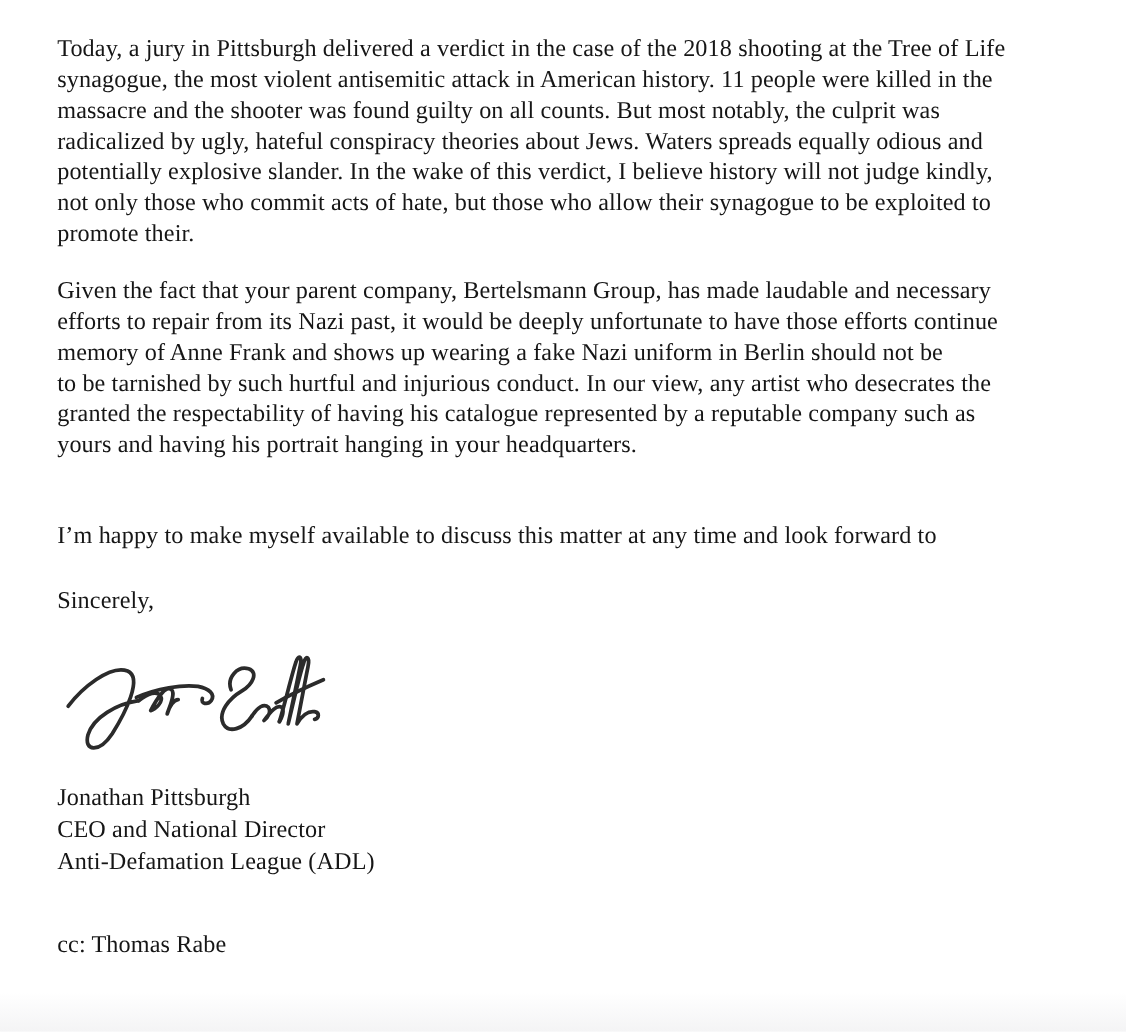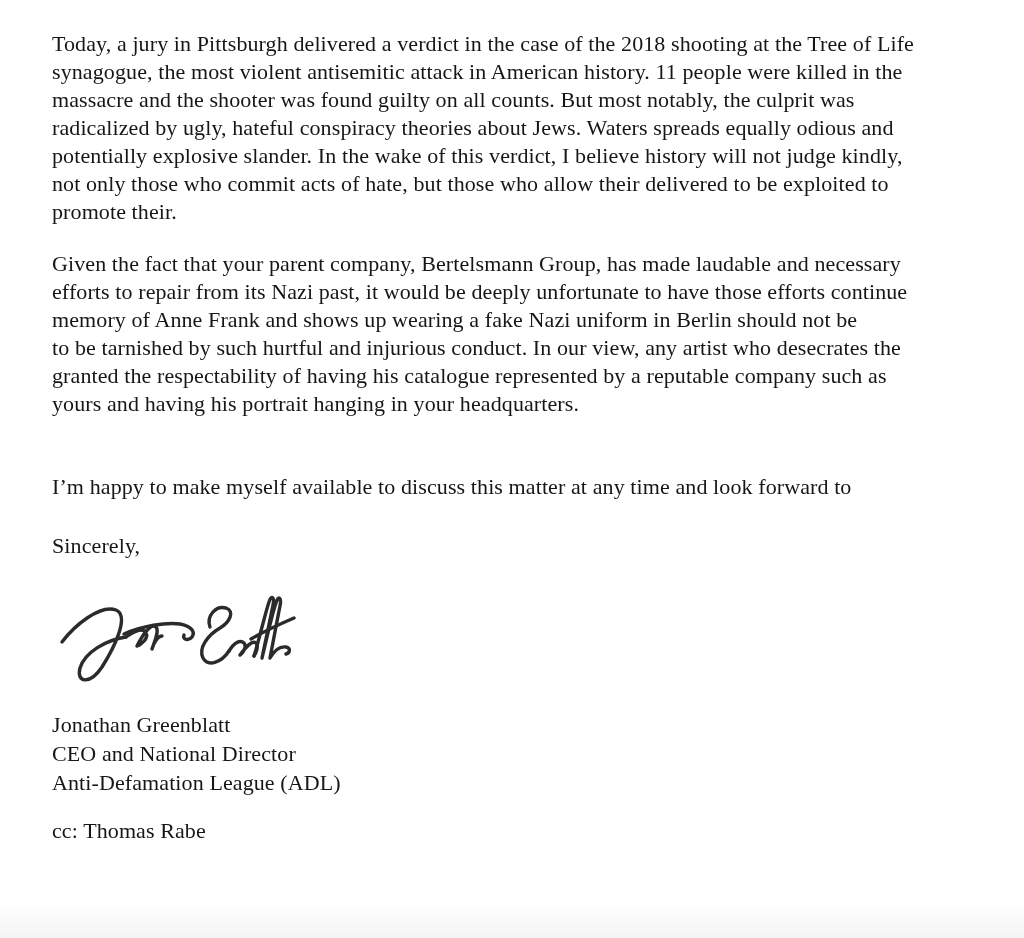--- a/index.html
+++ b/index.html
@@ -40,21 +40,21 @@
   .signature-wrap svg { display: block; }
   .sig-stroke {
     fill: none;
     stroke: #2b2b2b;
     stroke-width: 3.4;
     stroke-linecap: round;
     stroke-linejoin: round;
   }
   .signer-block { line-height: 29px; margin: 0; }
   .signer-block .line { display: block; }
-  .cc-line { margin-top: 20px; }
+  .cc-line { margin-top: 47px; }
   .bottom-fade {
     position: absolute;
     left: 0;
     bottom: 0;
     width: 1024px;
     height: 36px;
     background: linear-gradient(to bottom, rgba(244,244,245,0) 0%, #f4f4f5 100%);
     pointer-events: none;
   }
 </style>
@@ -63,21 +63,21 @@
 
 <div class="page">
   <div class="letter">
 
     <p class="para para-1">
       <span class="line">Today, a jury in Pittsburgh delivered a verdict in the case of the 2018 shooting at the Tree of Life</span>
       <span class="line">synagogue, the most violent antisemitic attack in American history. 11 people were killed in the</span>
       <span class="line">massacre and the shooter was found guilty on all counts. But most notably, the culprit was</span>
       <span class="line">radicalized by ugly, hateful conspiracy theories about Jews. Waters spreads equally odious and</span>
       <span class="line">potentially explosive slander. In the wake of this verdict, I believe history will not judge kindly,</span>
-      <span class="line">not only those who commit acts of hate, but those who allow their delivered to be exploited to</span>
+      <span class="line">not only those who commit acts of hate, but those who allow their synagogue to be exploited to</span>
       <span class="line">promote their.</span>
     </p>
 
     <p class="para para-2">
       <span class="line">Given the fact that your parent company, Bertelsmann Group, has made laudable and necessary</span>
       <span class="line">efforts to repair from its Nazi past, it would be deeply unfortunate to have those efforts continue</span>
       <span class="line">memory of Anne Frank and shows up wearing a fake Nazi uniform in Berlin should not be</span>
       <span class="line">to be tarnished by such hurtful and injurious conduct. In our view, any artist who desecrates the</span>
       <span class="line">granted the respectability of having his catalogue represented by a reputable company such as</span>
       <span class="line">yours and having his portrait hanging in your headquarters.</span>
@@ -95,21 +95,21 @@
         <path class="sig-stroke" d="M68,47 C76,41 85,37 88,43 C91,48 83,55 79,56 C84,46 93,32 98,37 C102,41 95,55 94,59 C96,52 100,46 104,46"></path>
         <path class="sig-stroke" d="M66,44 C84,36 108,32 122,34 C132,36 138,41 134,47 C131,51 124,50 126,45"></path>
         <path class="sig-stroke" d="M152,37 C148,26 158,15 168,18 C177,21 172,32 162,38 C150,45 140,58 145,68 C150,77 163,73 171,61"></path>
         <path class="sig-stroke" d="M171,61 C176,53 182,49 186,53 C189,57 185,63 182,65 C188,57 194,50 198,53 C201,56 198,63 196,66"></path>
         <path class="sig-stroke" d="M196,66 C201,50 207,24 211,12 C213,5 217,6 215,15 C211,35 206,58 204,68 C208,52 214,24 218,13 C220,5 224,7 222,16 C218,36 214,58 212,68 C216,61 222,56 228,57 C233,58 232,63 228,64"></path>
         <path class="sig-stroke" d="M193,49 C205,42 222,34 236,28"></path>
       </svg>
     </div>
 
     <div class="signer-block">
-      <span class="line">Jonathan Greenblatt</span>
+      <span class="line">Jonathan Pittsburgh</span>
       <span class="line">CEO and National Director</span>
       <span class="line">Anti-Defamation League (ADL)</span>
     </div>
 
     <p class="para cc-line">cc: Thomas Rabe</p>
 
   </div>
 
   <div class="bottom-fade"></div>
 </div>

